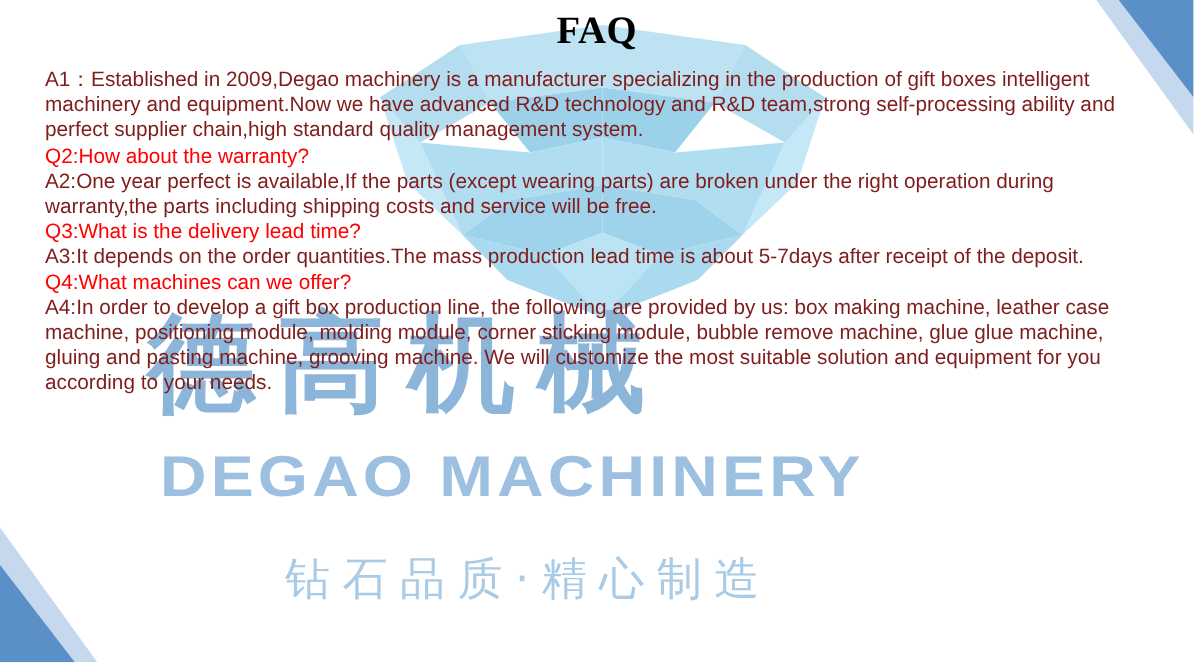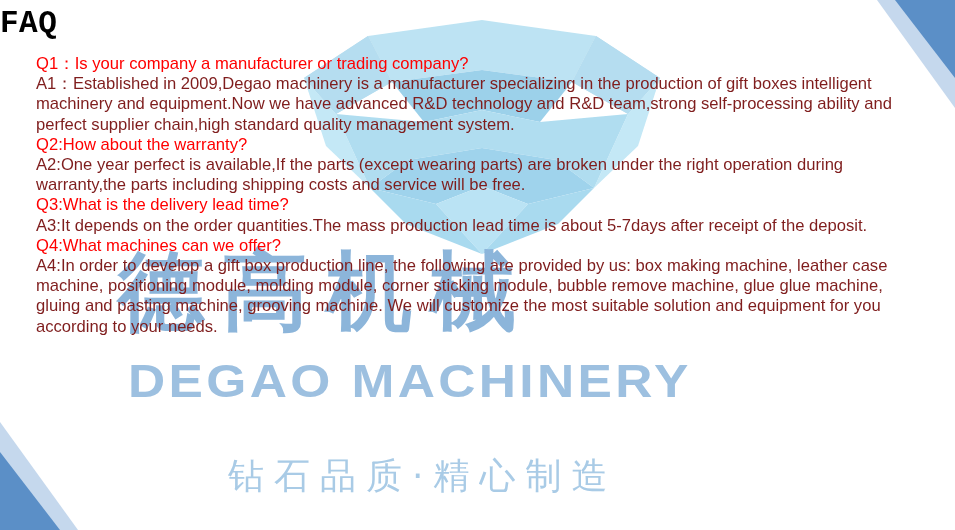--- a/index.html
+++ b/index.html
@@ -76,42 +76,42 @@
     color: #9dc0e0;
     letter-spacing: 3px;
     line-height: 1;
     white-space: nowrap;
     transform: scaleX(1.12);
     transform-origin: left top;
   }
   .wm-cn-slogan {
     position: absolute;
     left: 228px;
-    top: 458px;
+    top: 446px;
     font-family: "DejaVu Sans", sans-serif;
     font-size: 36px;
     color: #a9cbe6;
     letter-spacing: 10px;
     line-height: 1;
     white-space: nowrap;
   }
 
   
   .content {
     position: absolute;
     inset: 0;
     z-index: 5;
   }
   .page-title {
     position: absolute;
     top: 7px;
     left: 0;
     width: 955px;
-    text-align: left;
-    font-family: Liberation Mono, monospace;
+    text-align: center;
+    font-family: Liberation Serif, serif;
     font-size: 31px;
     font-weight: bold;
     color: #000000;
     line-height: 1.1;
     letter-spacing: 0.5px;
   }
   .faq-body {
     position: absolute;
     left: 36px;
     top: 54px;
@@ -177,21 +177,20 @@
     <polygon points="0,30 60,108 0,108" fill="#5b8fc7"></polygon>
   </svg>
 
   <div class="content">
 
     <div class="page-title">FAQ</div>
 
     <div class="faq-body">
 
       <div class="faq-entry">
-        <p class="faq-q">Q1：Is your company a manufacturer or trading company?</p>
         <p class="faq-a">A1：Established in 2009,Degao machinery is a manufacturer specializing in the production of gift boxes intelligent machinery and equipment.Now we have advanced R&amp;D technology and R&amp;D team,strong self-processing ability and perfect supplier chain,high standard quality management system.</p>
       </div>
 
       <div class="faq-entry">
         <p class="faq-q">Q2:How about the warranty?</p>
         <p class="faq-a">A2:One year perfect is available,If the parts (except wearing parts) are broken under the right operation during warranty,the parts including shipping costs and service will be free.</p>
       </div>
 
       <div class="faq-entry">
         <p class="faq-q">Q3:What is the delivery lead time?</p>

